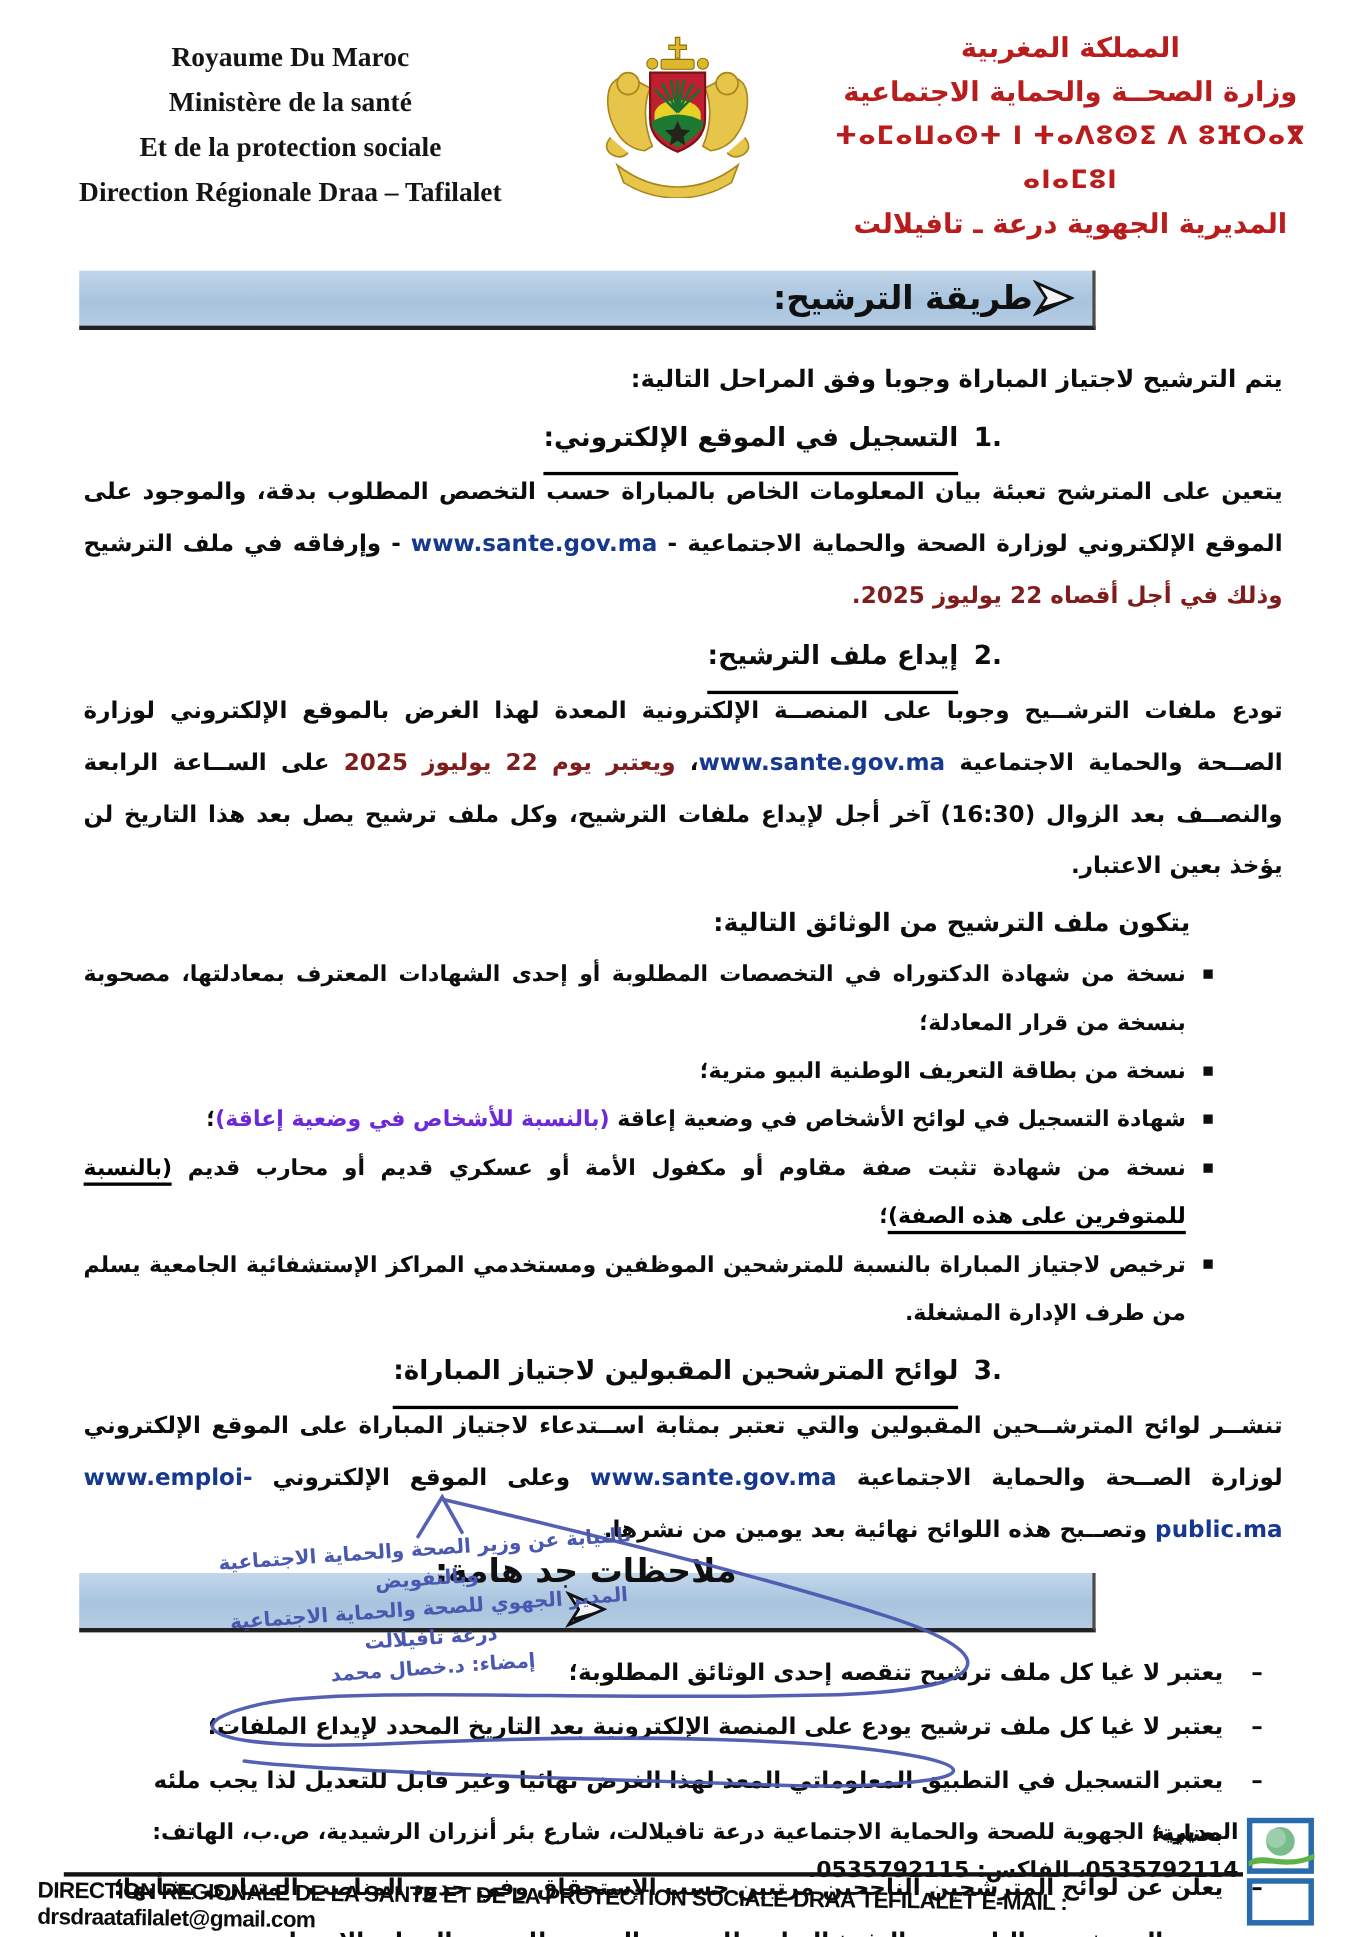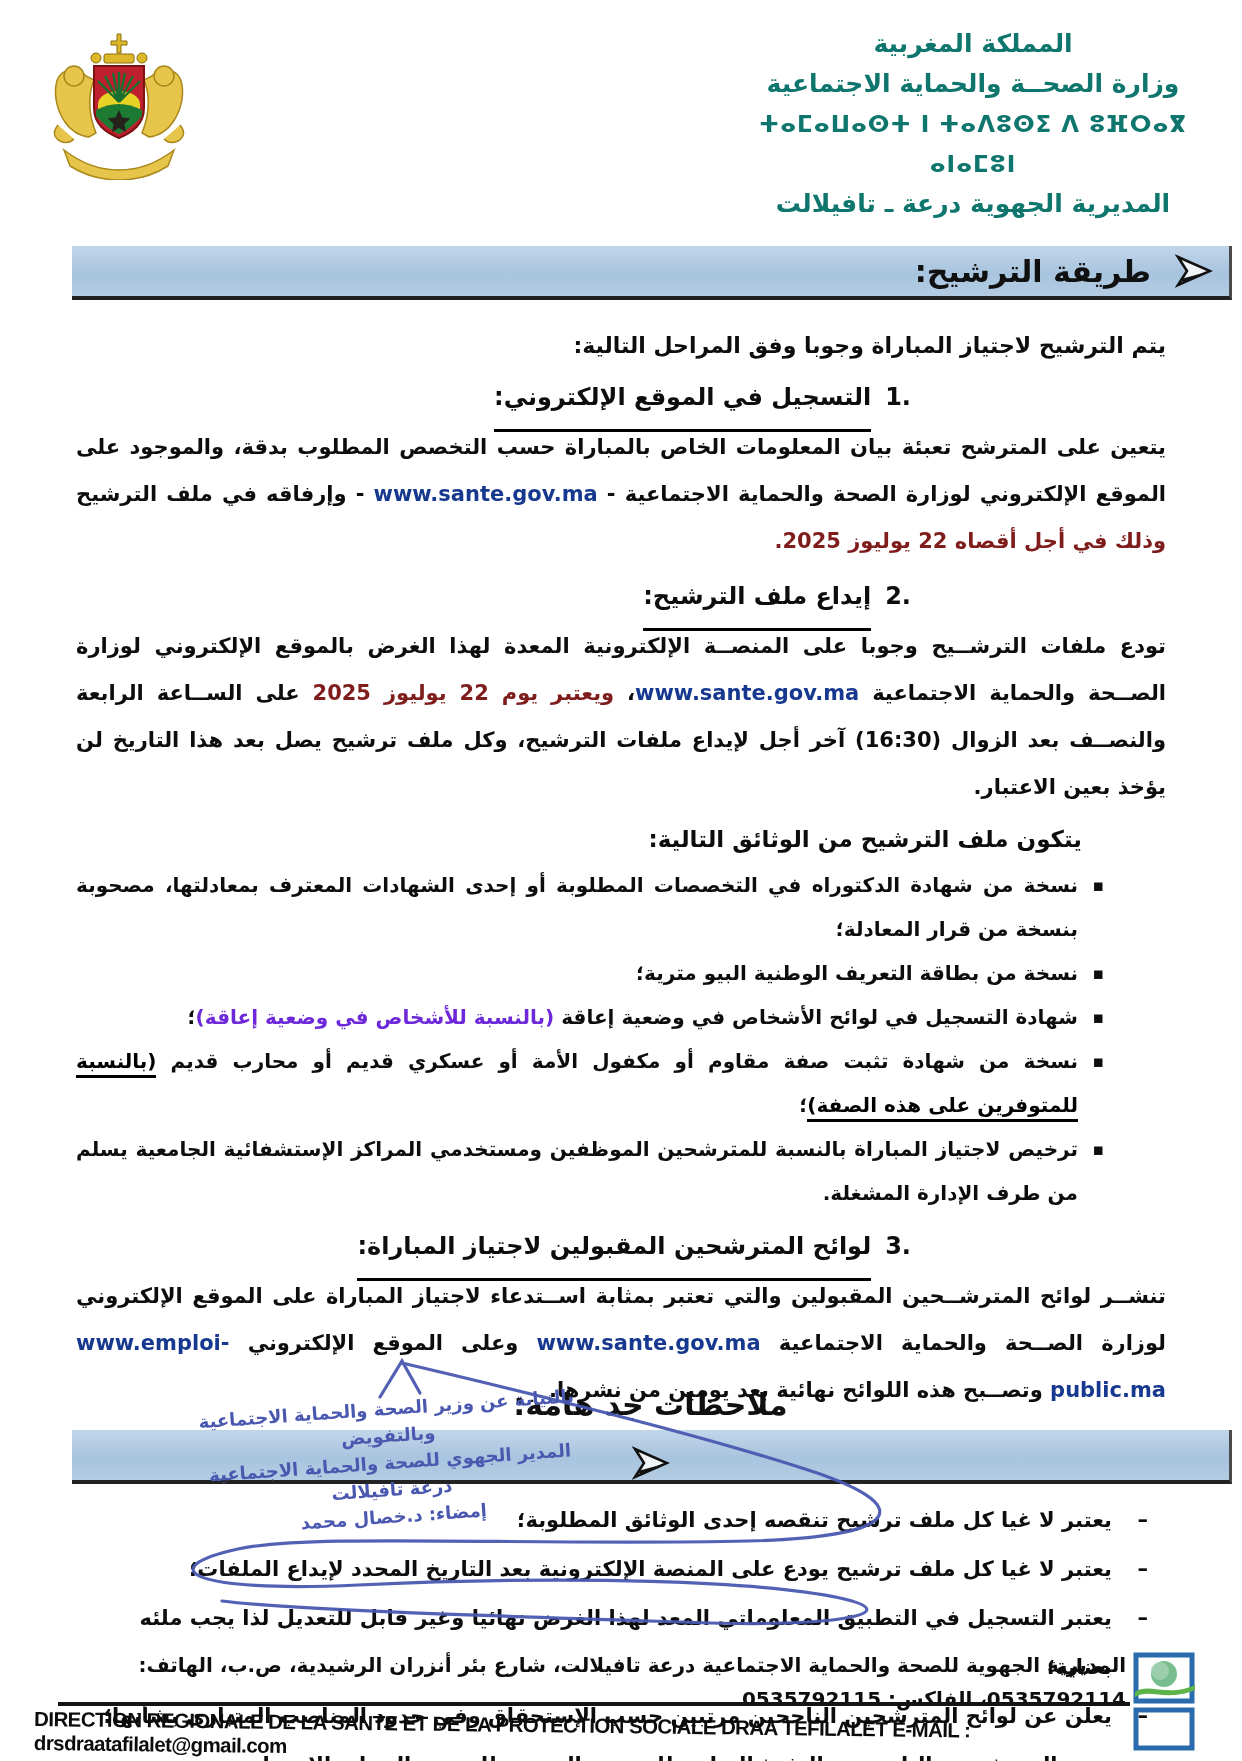--- a/index.html
+++ b/index.html
@@ -6,27 +6,27 @@
   body{
     width:1242px;height:1761px;position:relative;overflow:hidden;
     background:#ffffff;color:#0d0d0d;
     font-family:"DejaVu Sans",sans-serif;
   }
   
   .hdr{display:flex;justify-content:space-between;align-items:flex-start;padding:24px 34px 0 34px;}
   .hdr-fr{width:460px;text-align:center;font-family:"Liberation Serif",serif;font-weight:bold;
           font-size:25px;line-height:41px;color:#151515;padding-top:8px;}
   .hdr-coa{width:170px;flex:0 0 auto;margin-top:6px;}
-  .hdr-ar{width:470px;text-align:center;direction:rtl;font-weight:bold;font-size:25px;line-height:40px;color:#0f766e;}
+  .hdr-ar{width:470px;text-align:center;direction:rtl;font-weight:bold;font-size:25px;line-height:40px;color:#b91c1c;}
   .tifinagh{font-size:23px;letter-spacing:1px;line-height:40px;}
   
-  .secbar{position:relative;margin:22px 0 0 72px;width:1160px;height:54px;box-sizing:border-box;
+  .secbar{position:relative;margin:22px 0 0 72px;width:924px;height:54px;box-sizing:border-box;
           background:linear-gradient(180deg,#c2d6ea 0%,#a8c4de 55%,#b4cce3 100%);
           border-bottom:4px solid #222;border-right:3px solid #4a4a4a;
-          display:flex;justify-content:flex-end;align-items:center;gap:24px;padding:0 16px;}
+          display:flex;justify-content:flex-end;align-items:center;gap:0;padding:0 16px;}
   .secbar-title{font-size:30px;font-weight:bold;color:#101010;direction:rtl;}
   .secbar .arrow{display:inline-flex;}
   
   .content{margin:0 76px;direction:rtl;font-weight:bold;}
   .intro{font-size:22px;margin:26px 0 0 0;line-height:40px;}
   .step-h{font-size:24px;margin:10px 255px 0 0;line-height:42px;white-space:nowrap;}
   .step-num{direction:ltr;unicode-bidi:isolate;margin-left:14px;}
   .step-title{border-bottom:3px solid #000;padding-bottom:18px;}
   .para{font-size:21px;line-height:47px;text-align:justify;margin:6px 0 0 0;}
   .docs-title{font-size:23px;margin:8px 84px 0 0;line-height:40px;}
@@ -51,20 +51,26 @@
              font-weight:bold;font-size:20px;line-height:34px;}
   .footer-rule{position:absolute;top:1702px;left:58px;width:1072px;height:4px;background:#141414;}
   .footer-fr{position:absolute;top:1714px;left:34px;width:1150px;font-family:"Liberation Sans",sans-serif;
              font-weight:bold;font-size:20.5px;letter-spacing:-0.6px;transform:rotate(0.7deg);color:#0c0c0c;}
   .footer-logo{position:absolute;top:1652px;left:1133px;width:64px;height:100px;}
 </style>
 </head>
 <body>
 
 <header class="hdr">
+  <div class="hdr-fr">
+    <div>Royaume Du Maroc</div>
+    <div>Ministère de la santé</div>
+    <div>Et de la protection sociale</div>
+    <div>Direction Régionale Draa – Tafilalet</div>
+  </div>
 
   <div class="hdr-coa">
     <svg width="170" height="150" viewBox="0 0 170 150">
 
       <g fill="#e6c54a" stroke="#a8881c" stroke-width="1.5">
         <path d="M52 46 c-12 -12 -28 -6 -30 9 c-2 13 2 27 9 37 c5 8 14 14 24 15 l7 -4 c-9 -22 -7 -41 -2 -53 z"></path>
         <circle cx="40" cy="46" r="10"></circle>
         <path d="M24 95 q-8 10 2 16 q8 4 14 -2"></path>
         <g transform="translate(170,0) scale(-1,1)">
           <path d="M52 46 c-12 -12 -28 -6 -30 9 c-2 13 2 27 9 37 c5 8 14 14 24 15 l7 -4 c-9 -22 -7 -41 -2 -53 z"></path>

